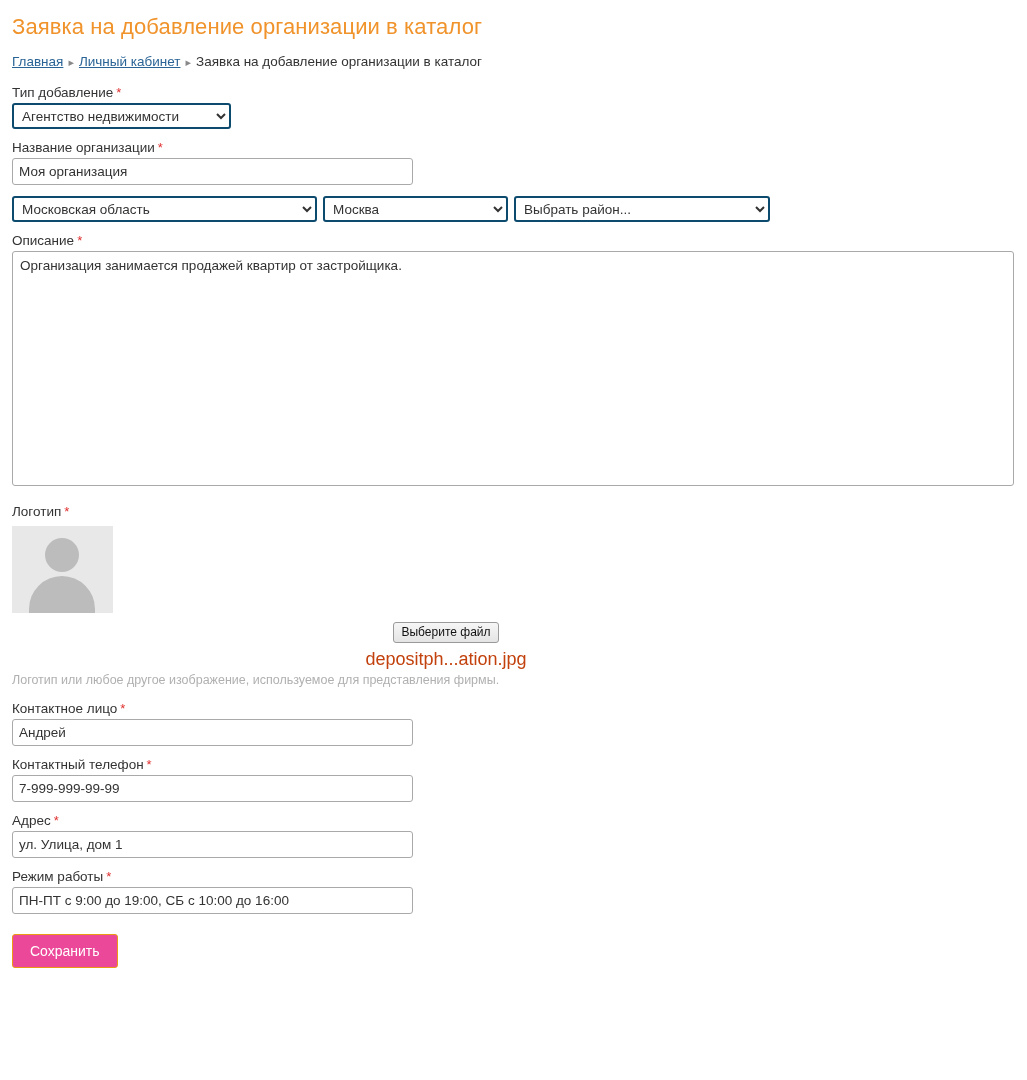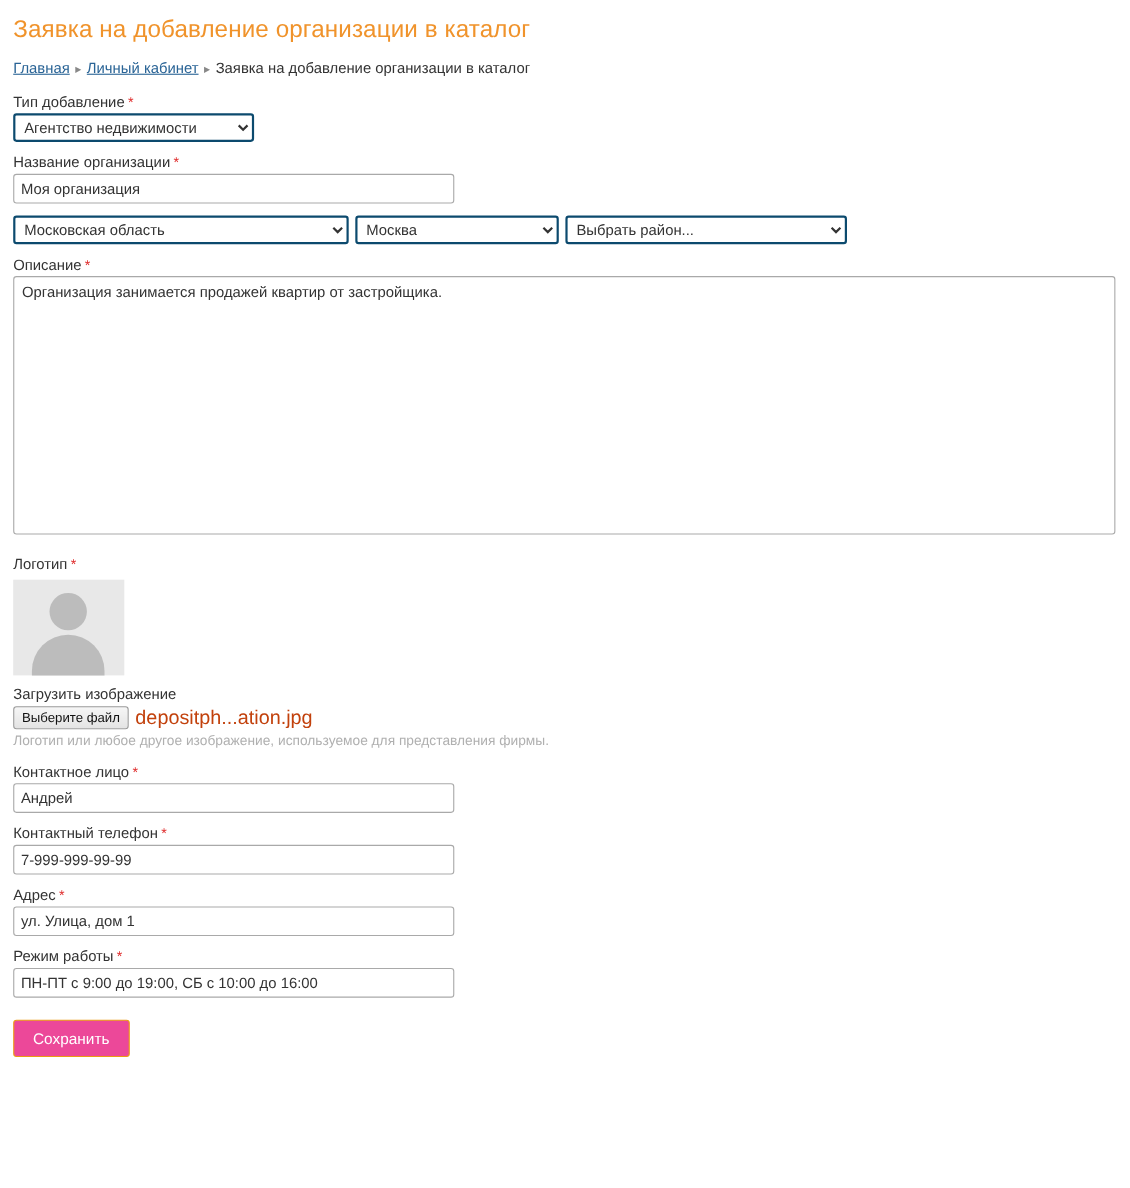--- a/index.html
+++ b/index.html
@@ -134,20 +134,21 @@
   .upload-title {
     font-size: 13.5px;
     color: #333;
     margin-bottom: 4px;
   }
   .file-row {
     display: flex;
     align-items: center;
     gap: 6px;
     margin-bottom: 3px;
+    flex-direction: column;
   }
   .file-btn {
     font-family: "Liberation Sans", sans-serif;
     font-size: 12px;
     color: #111;
     background: linear-gradient(#f6f6f6, #e4e4e4);
     border: 1px solid #9a9a9a;
     border-radius: 3px;
     padding: 2px 7px;
     line-height: 15px;
@@ -215,21 +216,20 @@
     <span class="field-label"><span>Описание</span><span class="req">*</span></span>
     <textarea class="ctrl" style="">Организация занимается продажей квартир от застройщика.</textarea>
   </div>
 
   <div class="logo-block">
     <span class="field-label"><span>Логотип</span><span class="req">*</span></span>
     <div class="avatar">
       <div class="head"></div>
       <div class="body"></div>
     </div>
-    <div class="upload-title">Загрузить изображение</div>
     <div class="file-row">
       <button class="file-btn">Выберите файл</button>
       <span class="file-name">depositph...ation.jpg</span>
     </div>
     <div class="help-text">Логотип или любое другое изображение, используемое для представления фирмы.</div>
   </div>
 
   <div class="field-block">
     <span class="field-label"><span>Контактное лицо</span><span class="req">*</span></span>
     <input class="ctrl w-400" type="text" value="Андрей" style="">

